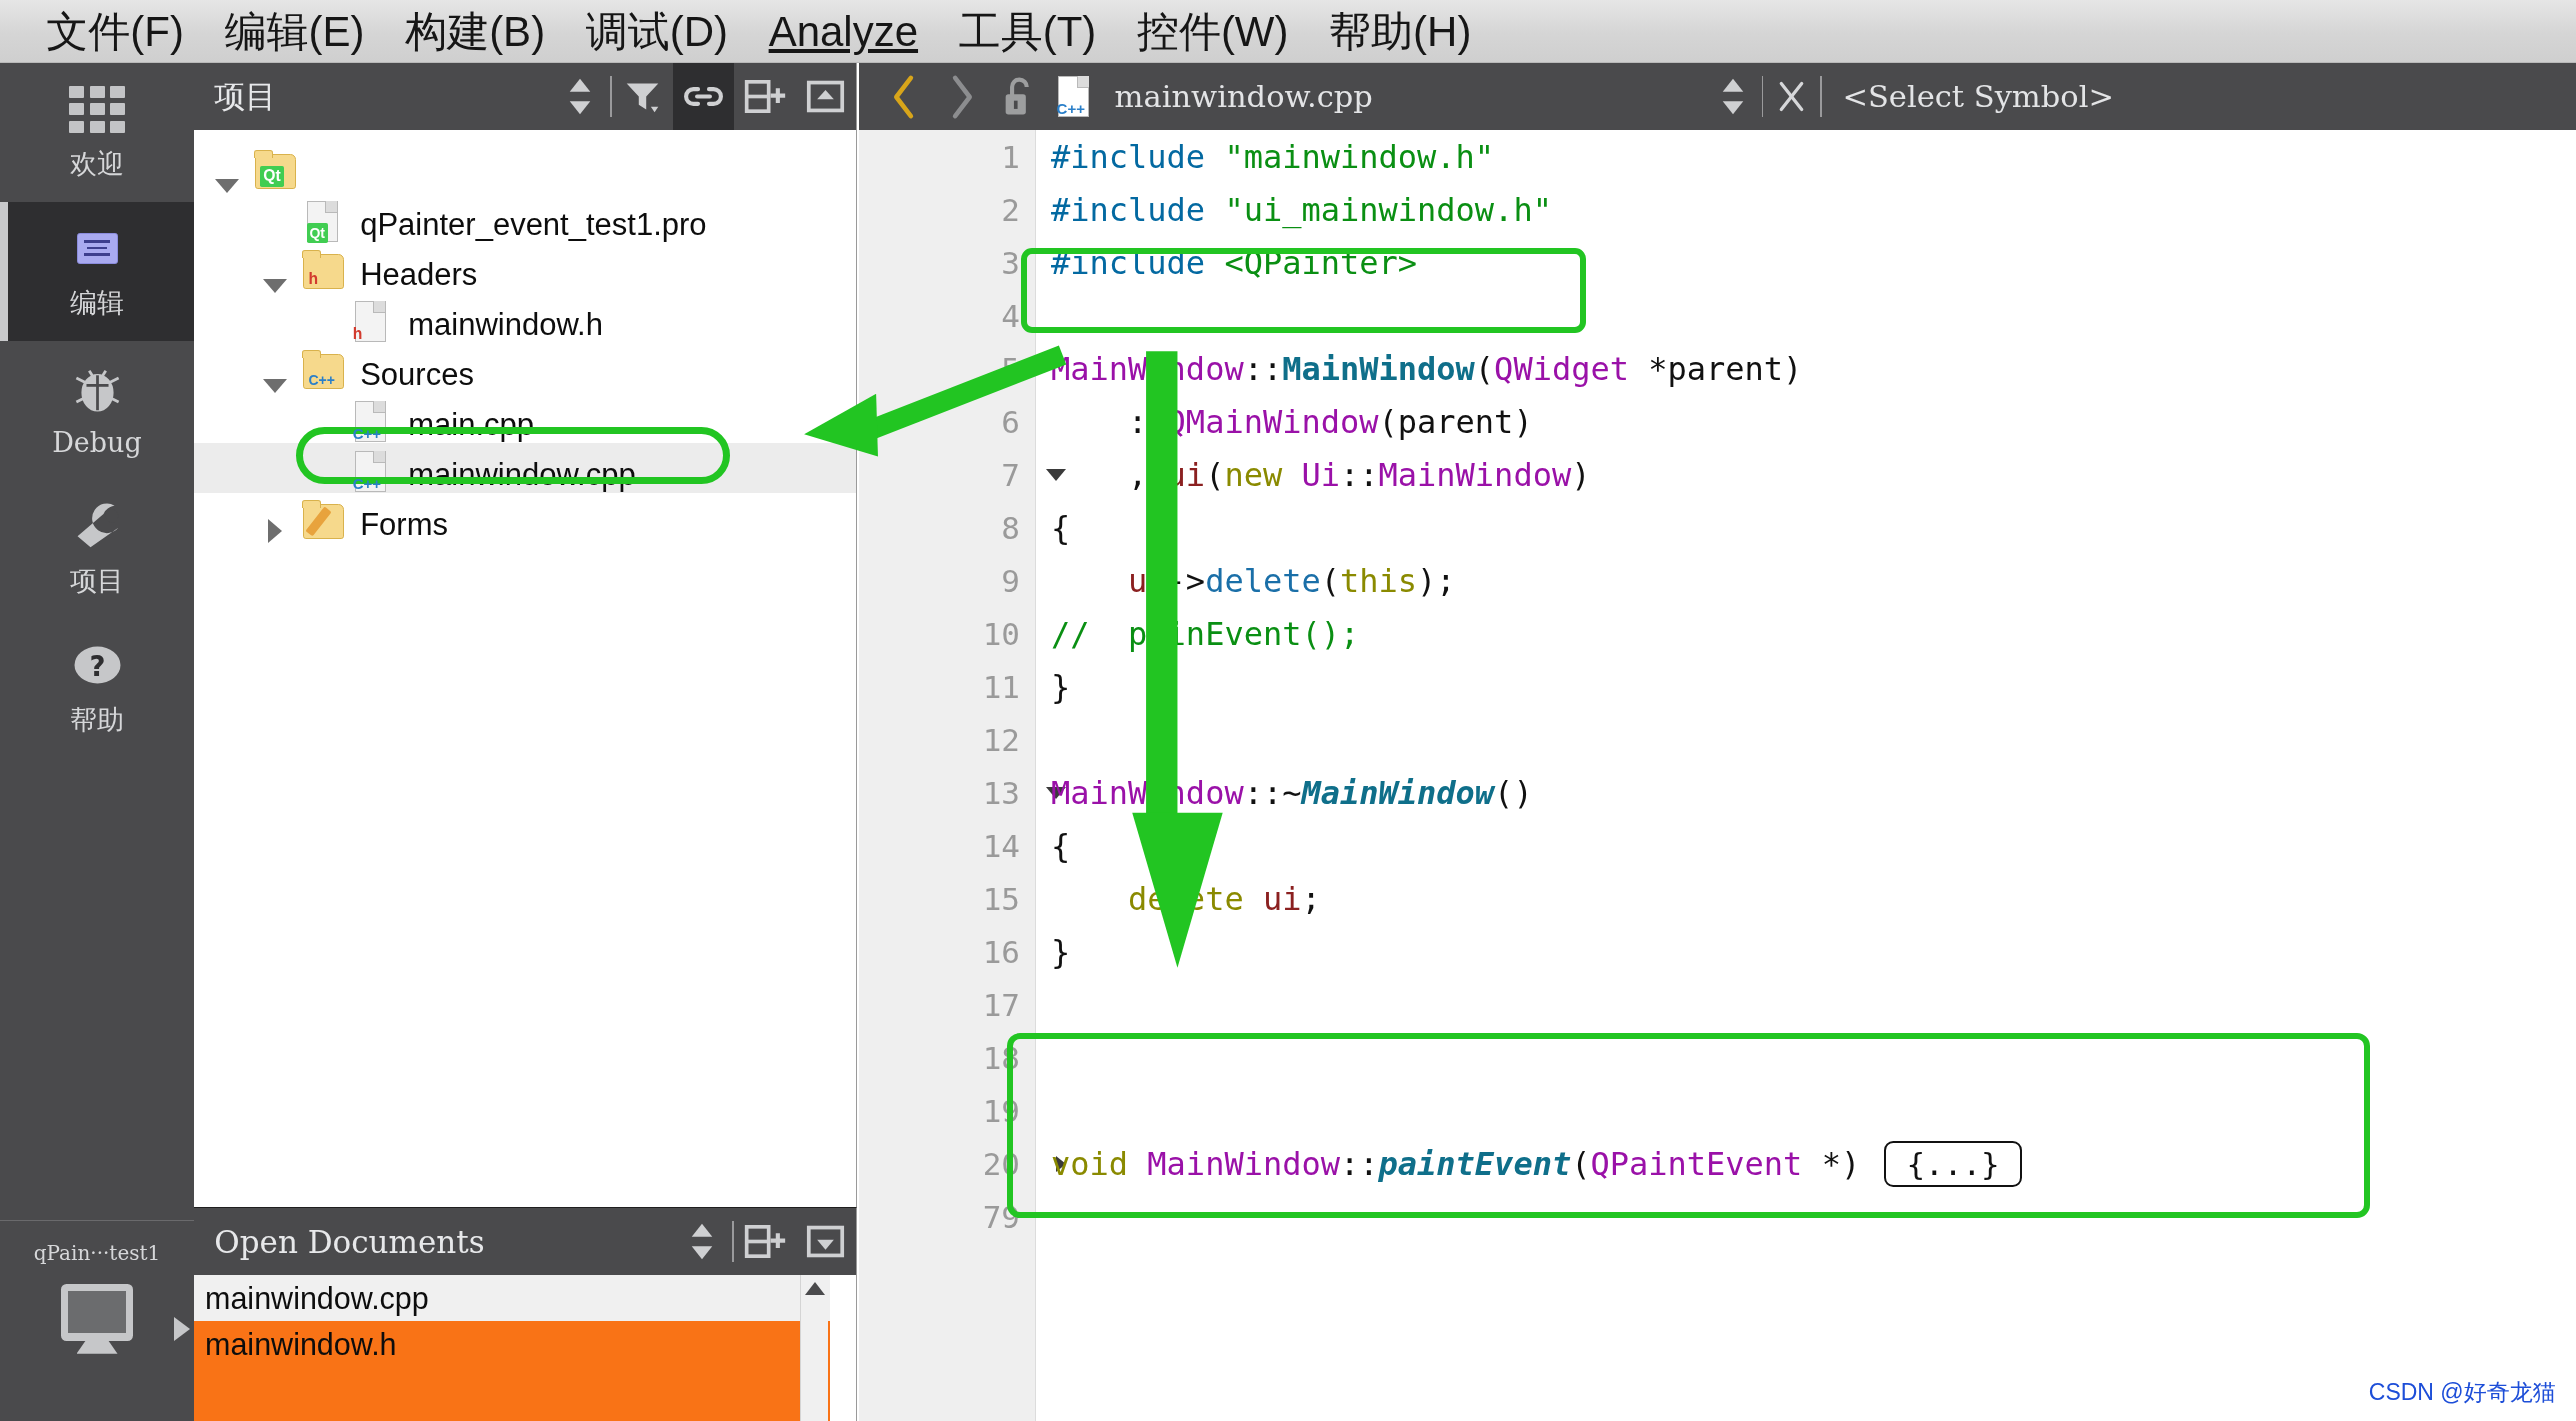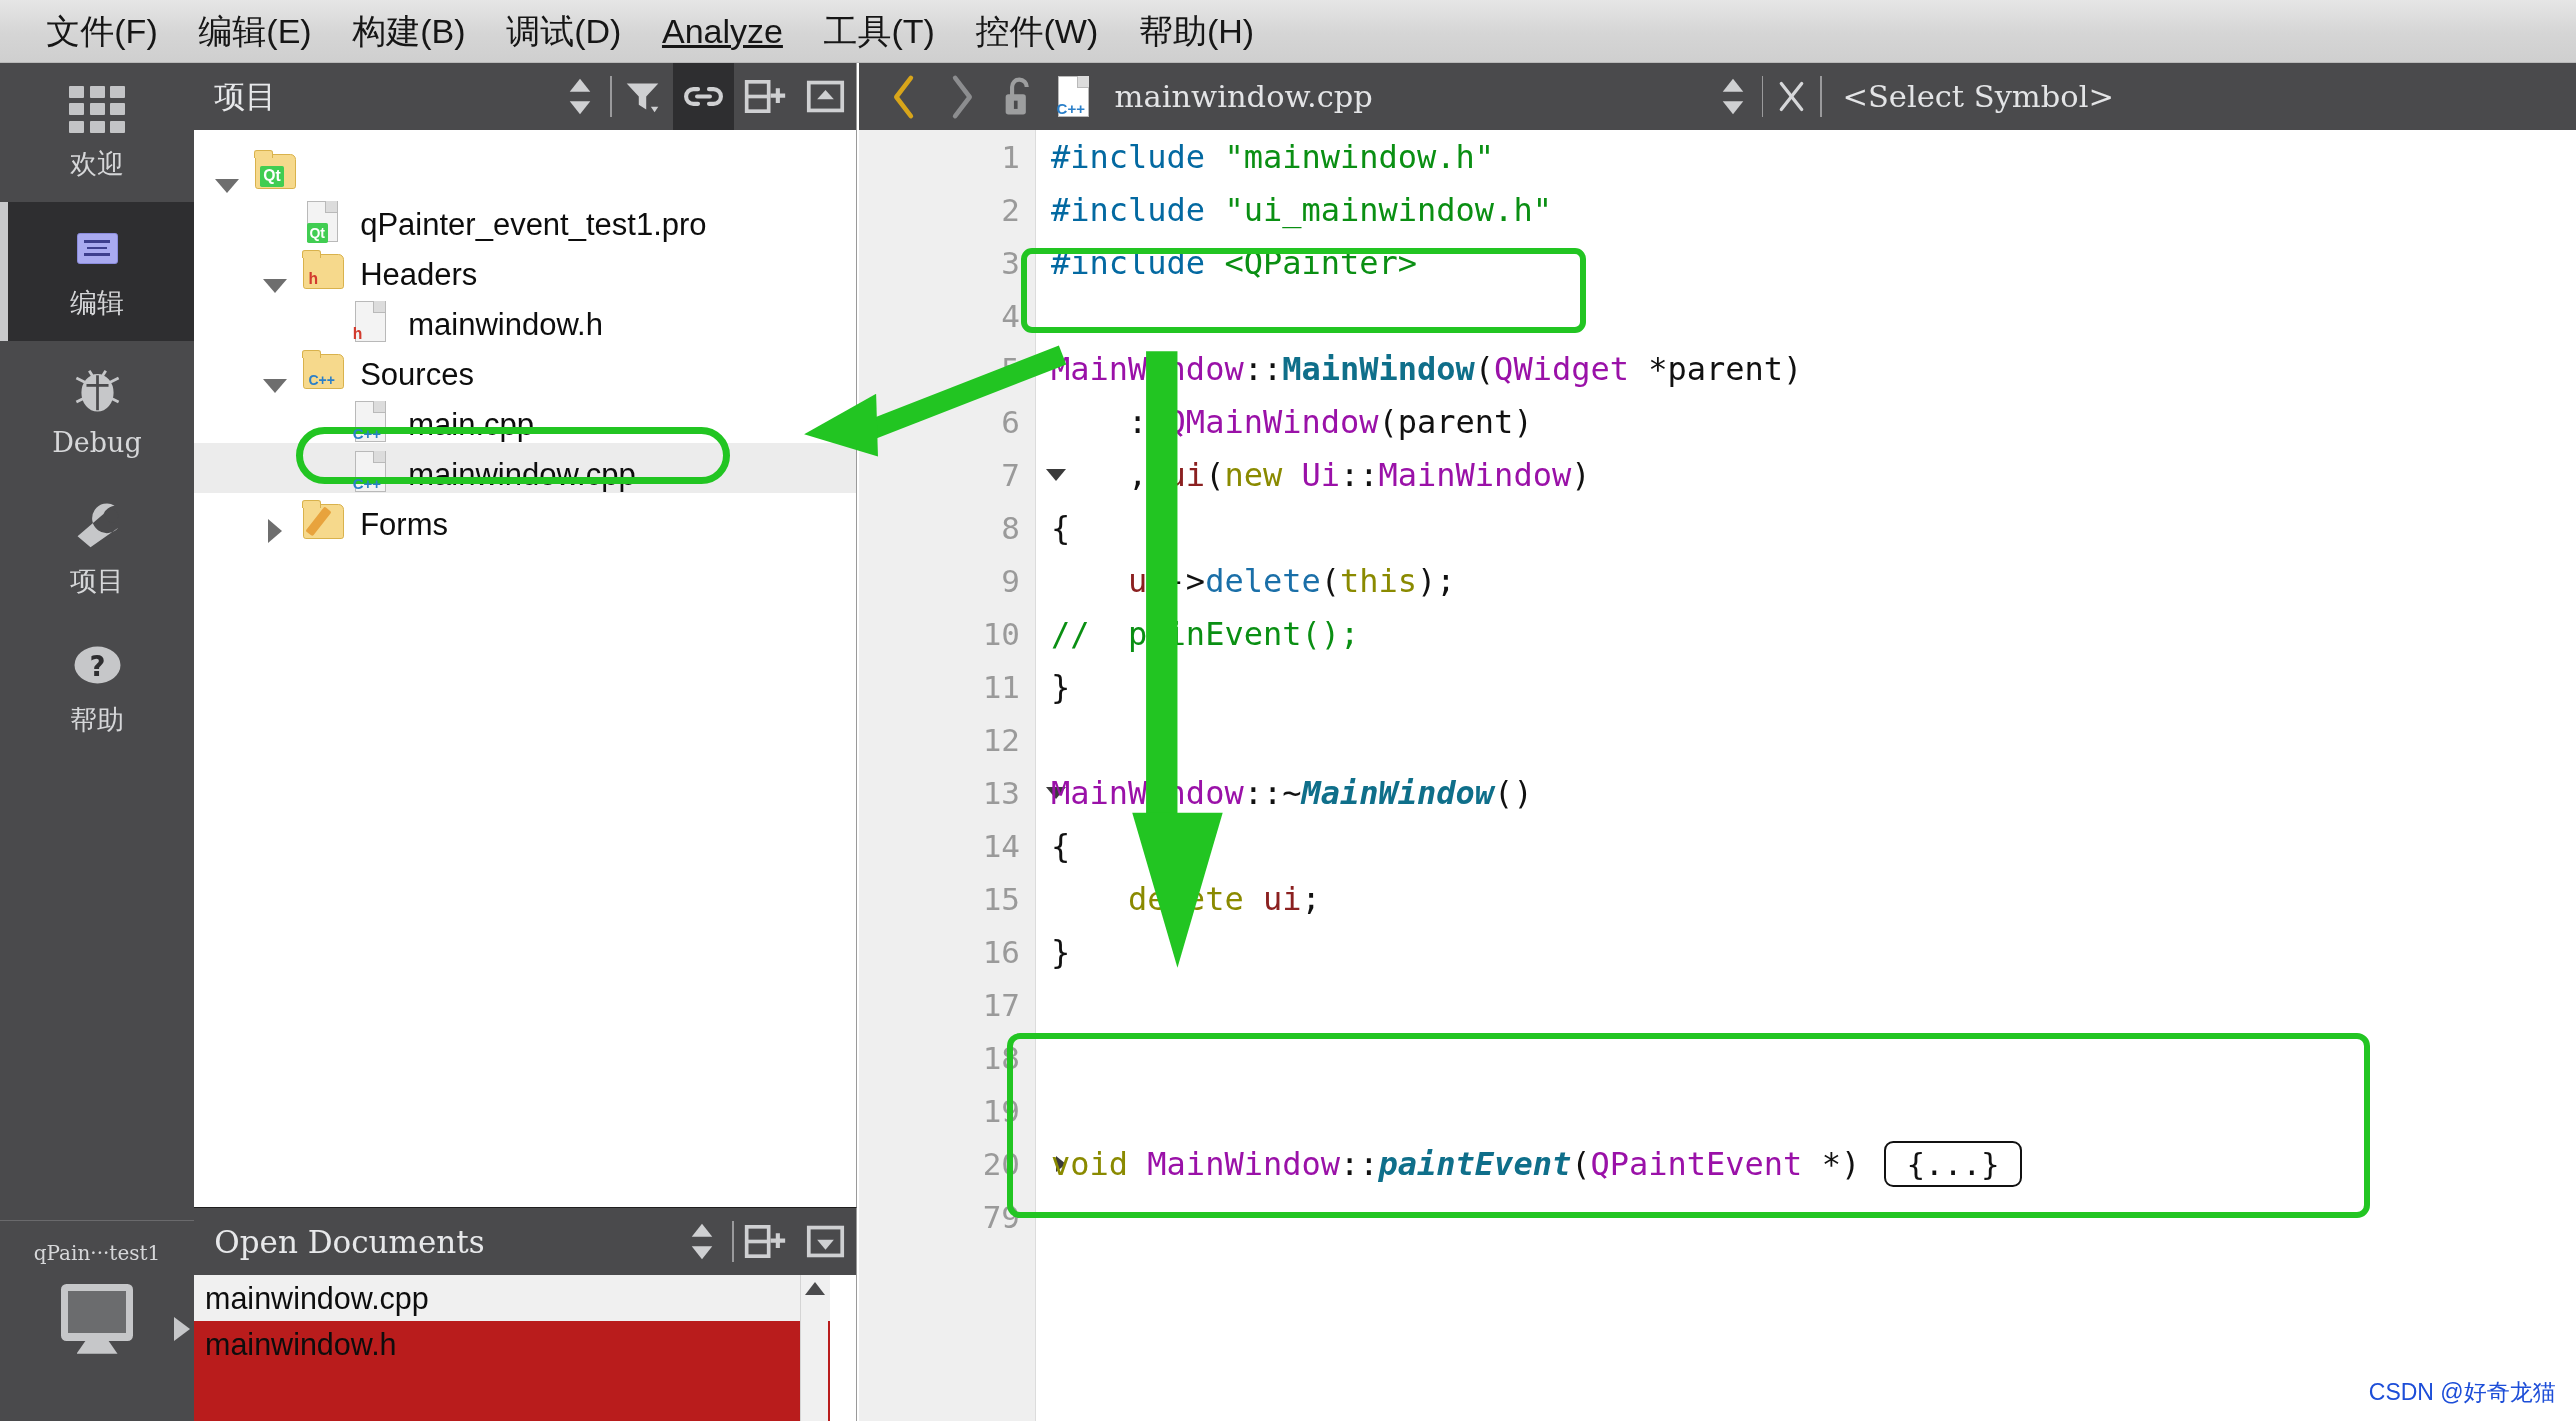--- a/index.html
+++ b/index.html
@@ -11,21 +11,21 @@
   #app { position:relative; width:2576px; height:1421px; }
 
   
   .menubar{
     position:absolute; left:0; top:0; width:2576px; height:63px;
     background:linear-gradient(to bottom,#e6e6e6 0%,#d5d5d5 55%,#cfcfcf 100%);
     border-bottom:0.9px solid #b9b9b9;
     display:flex; align-items:center; padding-left:26px; gap:0px;
   }
   .menu-item{
-    font-size:34px; color:#161616; padding:0 20.3px; line-height:63px;
+    font-size:42px; color:#161616; padding:0 20.3px; line-height:63px;
     white-space:nowrap; letter-spacing:0px;
   }
   .menu-item .ul{ text-decoration:underline; }
 
   
   .modebar{
     position:absolute; left:0; top:63px; width:194px; height:1358px;
     background:#4a4a4c;
   }
   .mode{
@@ -101,21 +101,21 @@
   .badge.cpp{ color:#2a7fc9; }
   .folder{ position:absolute; left:3.7px; top:3.7px; width:41px; height:35px; background:#f6d98c;
            border:1.4px solid #d9b24c; border-radius:2.8px 5.5px 2.8px 2.8px; }
   .folder:before{ content:""; position:absolute; left:-1.4px; top:-4.6px; width:16.6px; height:7.4px;
                   background:#f6d98c; border:1.4px solid #d9b24c; border-bottom:none; border-radius:2.8px 2.8px 0 0; }
   .folder .fbadge{ position:absolute; left:4.6px; bottom:0.9px; font-size:15.7px; font-weight:bold; line-height:1; z-index:4; }
   .pen{ position:absolute; left:15px; top:5.5px; width:9.2px; height:31px; background:#e8a33d;
         transform:rotate(38deg); border-radius:1.8px; }
 
   
-  .opendocs{ position:absolute; left:194px; top:1207px; width:663px; height:214px; background:#b91c1c;
+  .opendocs{ position:absolute; left:194px; top:1207px; width:663px; height:214px; background:#f97316;
              border-right:1.8px solid #9a9a9a; border-top:1.8px solid #1f1f1f; }
   .od-list{ font-size:30.5px; color:#0d0d0d; }
   .od-row{ height:46px; display:flex; align-items:center; padding-left:11px; }
   .od-row.sel{ background:#f0f0f0; }
   .od-scroll{ position:absolute; right:28px; top:67px; width:28px; height:148px; background:#f0f0f0;
               border-left:0.9px solid #d4d4d4; }
   .od-scroll .up{ width:0;height:0;margin:7.4px auto 0; border-left:10.2px solid transparent;
                   border-right:10.2px solid transparent;border-bottom:13px solid #4a4a4c; }
   .od-right{ position:absolute; right:0; top:67px; width:26px; height:148px; background:#fff; }
 

